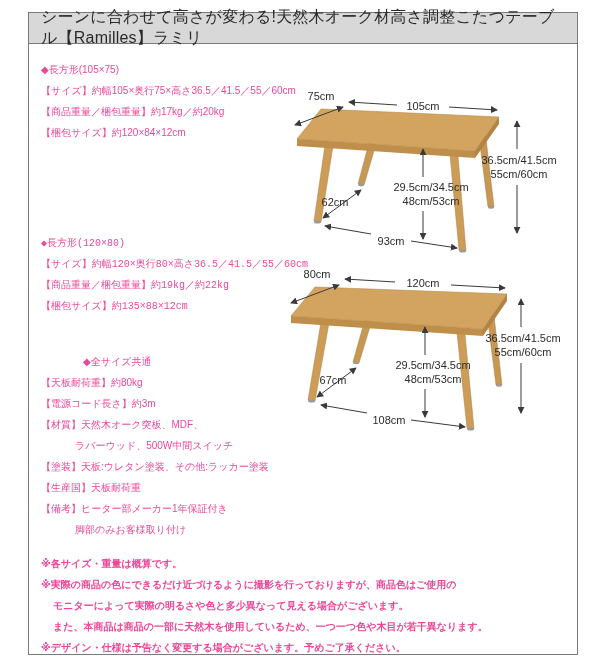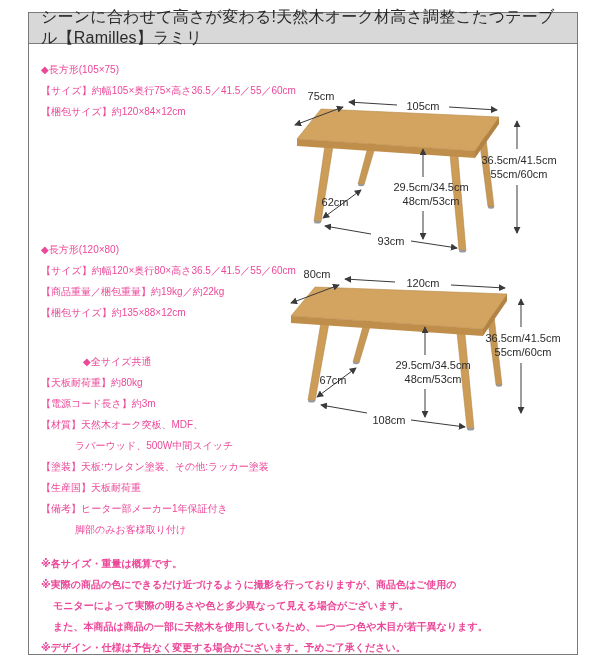--- a/index.html
+++ b/index.html
@@ -17,21 +17,21 @@
     position:absolute; left:0; top:0; right:0; height:30px;
     background:#d8d8d8; border-bottom:1px solid #7a7a7a;
     display:flex; align-items:center; padding:0 12px;
     font-size:16px; color:#2a2a2a; letter-spacing:0.2px;
   }
   .txtblock {
     position:absolute; left:12px; font-size:10px; color:#ec4899;
     line-height:21px; white-space:nowrap;
   }
   #sec105 { top:46px; }
-  #sec120 { top:226px; }
+  #sec120 { top:220px;font-family:Liberation Mono, monospace; }
   #common { top:338px; }
   #notes  { top:540px;font-weight:bold; }
   .h-indent { padding-left:6px;margin-left:36px; }
   .cont { padding-left:34px; }
   .cont2 { padding-left:12px; }
   .diagram { position:absolute; }
   #d105 { left:256px; top:74px;  width:300px; height:182px;text-decoration:underline; }
   #d120 { left:256px; top:248px; width:300px; height:192px; }
   svg { display:block; }
   .dim-line { stroke:#3a3a3a; stroke-width:1; fill:none; }
@@ -42,20 +42,21 @@
 
 <div id="box">
 
   <div class="bar">
     <span>シーンに合わせて高さが変わる!天然木オーク材高さ調整こたつテーブル【Ramilles】ラミリ</span>
   </div>
 
   <div id="sec105" class="txtblock">
     <div>◆長方形(105×75)</div>
     <div>【サイズ】約幅105×奥行75×高さ36.5／41.5／55／60cm</div>
+    <div>【商品重量／梱包重量】約17kg／約20kg</div>
     <div>【梱包サイズ】約120×84×12cm</div>
   </div>
 
   <div id="sec120" class="txtblock">
     <div>◆長方形(120×80)</div>
     <div>【サイズ】約幅120×奥行80×高さ36.5／41.5／55／60cm</div>
     <div>【商品重量／梱包重量】約19kg／約22kg</div>
     <div>【梱包サイズ】約135×88×12cm</div>
   </div>
 

